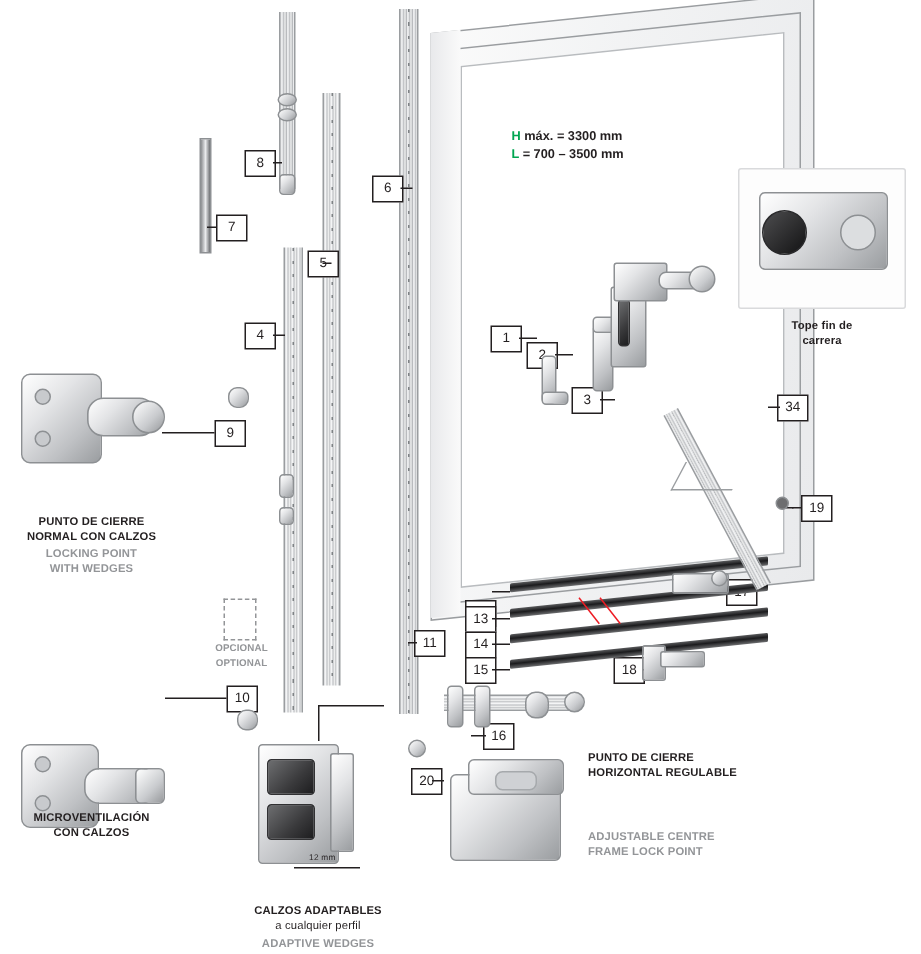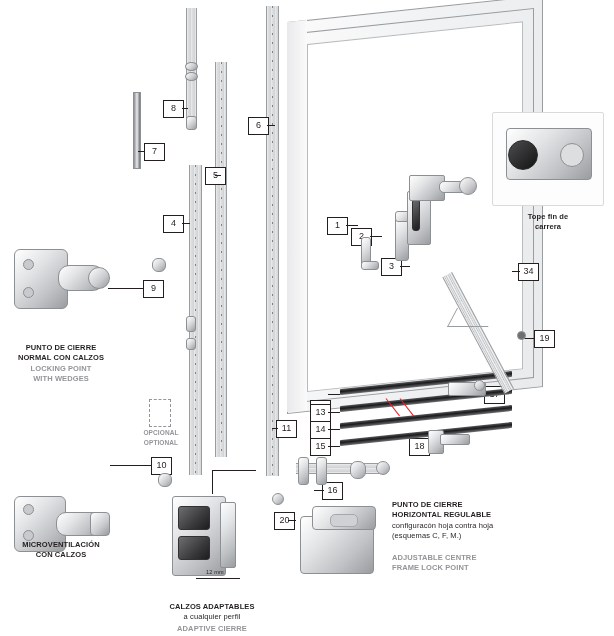--- a/index.html
+++ b/index.html
@@ -169,20 +169,26 @@
 <body>
 
 <div id="stage">
 
   <div class="frame-outer" style="left:287px; top:22px; width:254px; height:390px; transform:skewY(-6deg); transform-origin:left top;"></div>
   <div class="frame-inner" style="left:307px; top:44px; width:214px; height:346px; transform:skewY(-6deg); transform-origin:left top;"></div>
   <div class="frame-outer" style="left:296px; top:33px; width:236px; height:368px; transform:skewY(-6deg); transform-origin:left top; background:transparent;"></div>
 
   <div class="abs" style="left:287px; top:22px; width:20px; height:390px; transform:skewY(-6deg); transform-origin:left top; background:linear-gradient(to right,#e8e9eb,#fafafa);"></div>
 
+  <div class="spec" style="left:341px; top:84px;">
+    <div><span class="g">H</span>
+      <span>máx. = 3300 mm</span></div>
+    <div><span class="g">L</span>
+      <span>= 700 – 3500 mm</span></div>
+  </div>
 
   <div class="rail" style="left:186px; top:8px; width:9px; height:118px;"></div>
   <div class="circle" style="left:185px; top:62px; width:11px; height:7px;"></div>
   <div class="circle" style="left:185px; top:72px; width:11px; height:7px;"></div>
   <div class="blob" style="left:186px; top:116px; width:9px; height:12px;"></div>
 
   <div class="abs" style="left:133px; top:92px; width:6px; height:75px; background:linear-gradient(to right,#8c8e91,#e9eaec,#6f7174); border:1px solid #8d9093;"></div>
 
   <div class="rail dots" style="left:266px; top:6px; width:11px; height:440px;"></div>
 
@@ -337,39 +343,35 @@
   <div class="abs" style="left:300px; top:506px; width:88px; height:74px;">
     <div class="blob" style="left:0; top:10px; width:72px; height:56px; border-radius:4px;"></div>
     <div class="blob" style="left:12px; top:0px; width:62px; height:22px; border-radius:4px;"></div>
     <div class="blob dark" style="left:30px; top:8px; width:26px; height:11px; border-radius:5px; background:#cfd1d4; border-color:#a6a9ac;"></div>
   </div>
 
   <div class="lbl left" style="left:392px; top:500px; width:150px; text-align:left;">
     <span>PUNTO DE CIERRE</span><br>
     <span>HORIZONTAL REGULABLE</span>
   </div>
-  <div class="lbl left" style="left:392px; top:521px; width:150px; text-align:left; font-weight:normal;">
-    <span>configuracón hoja contra hoja</span><br>
-    <span>(esquemas C, F, M.)</span>
-  </div>
   <div class="lbl left gray" style="left:392px; top:553px; width:150px; text-align:left;">
     <span>ADJUSTABLE CENTRE</span><br>
     <span>FRAME LOCK POINT</span>
   </div>
 
   <div class="abs" style="left:170px; top:492px; width:80px; height:90px;">
     <div class="blob" style="left:2px; top:4px; width:52px; height:78px; border-radius:3px;"></div>
     <div class="blob dark" style="left:8px; top:14px; width:30px; height:22px;"></div>
     <div class="blob dark" style="left:8px; top:44px; width:30px; height:22px;"></div>
     <div class="blob" style="left:50px; top:10px; width:14px; height:64px; border-radius:2px;"></div>
   </div>
   <div class="hairline" style="left:196px; top:578px; width:44px; height:1px;"></div>
   <div class="dim" style="left:206px; top:569px;">12 mm</div>
 
   <div class="lbl" style="left:142px; top:602px; width:140px;">
     <span>CALZOS ADAPTABLES</span><br>
     <span style="font-weight:normal;">a cualquier perfil</span>
   </div>
   <div class="lbl gray" style="left:142px; top:624px; width:140px;">
-    <span>ADAPTIVE CIERRE</span>
+    <span>ADAPTIVE WEDGES</span>
   </div>
 
 </div>
 
 </body></html>

